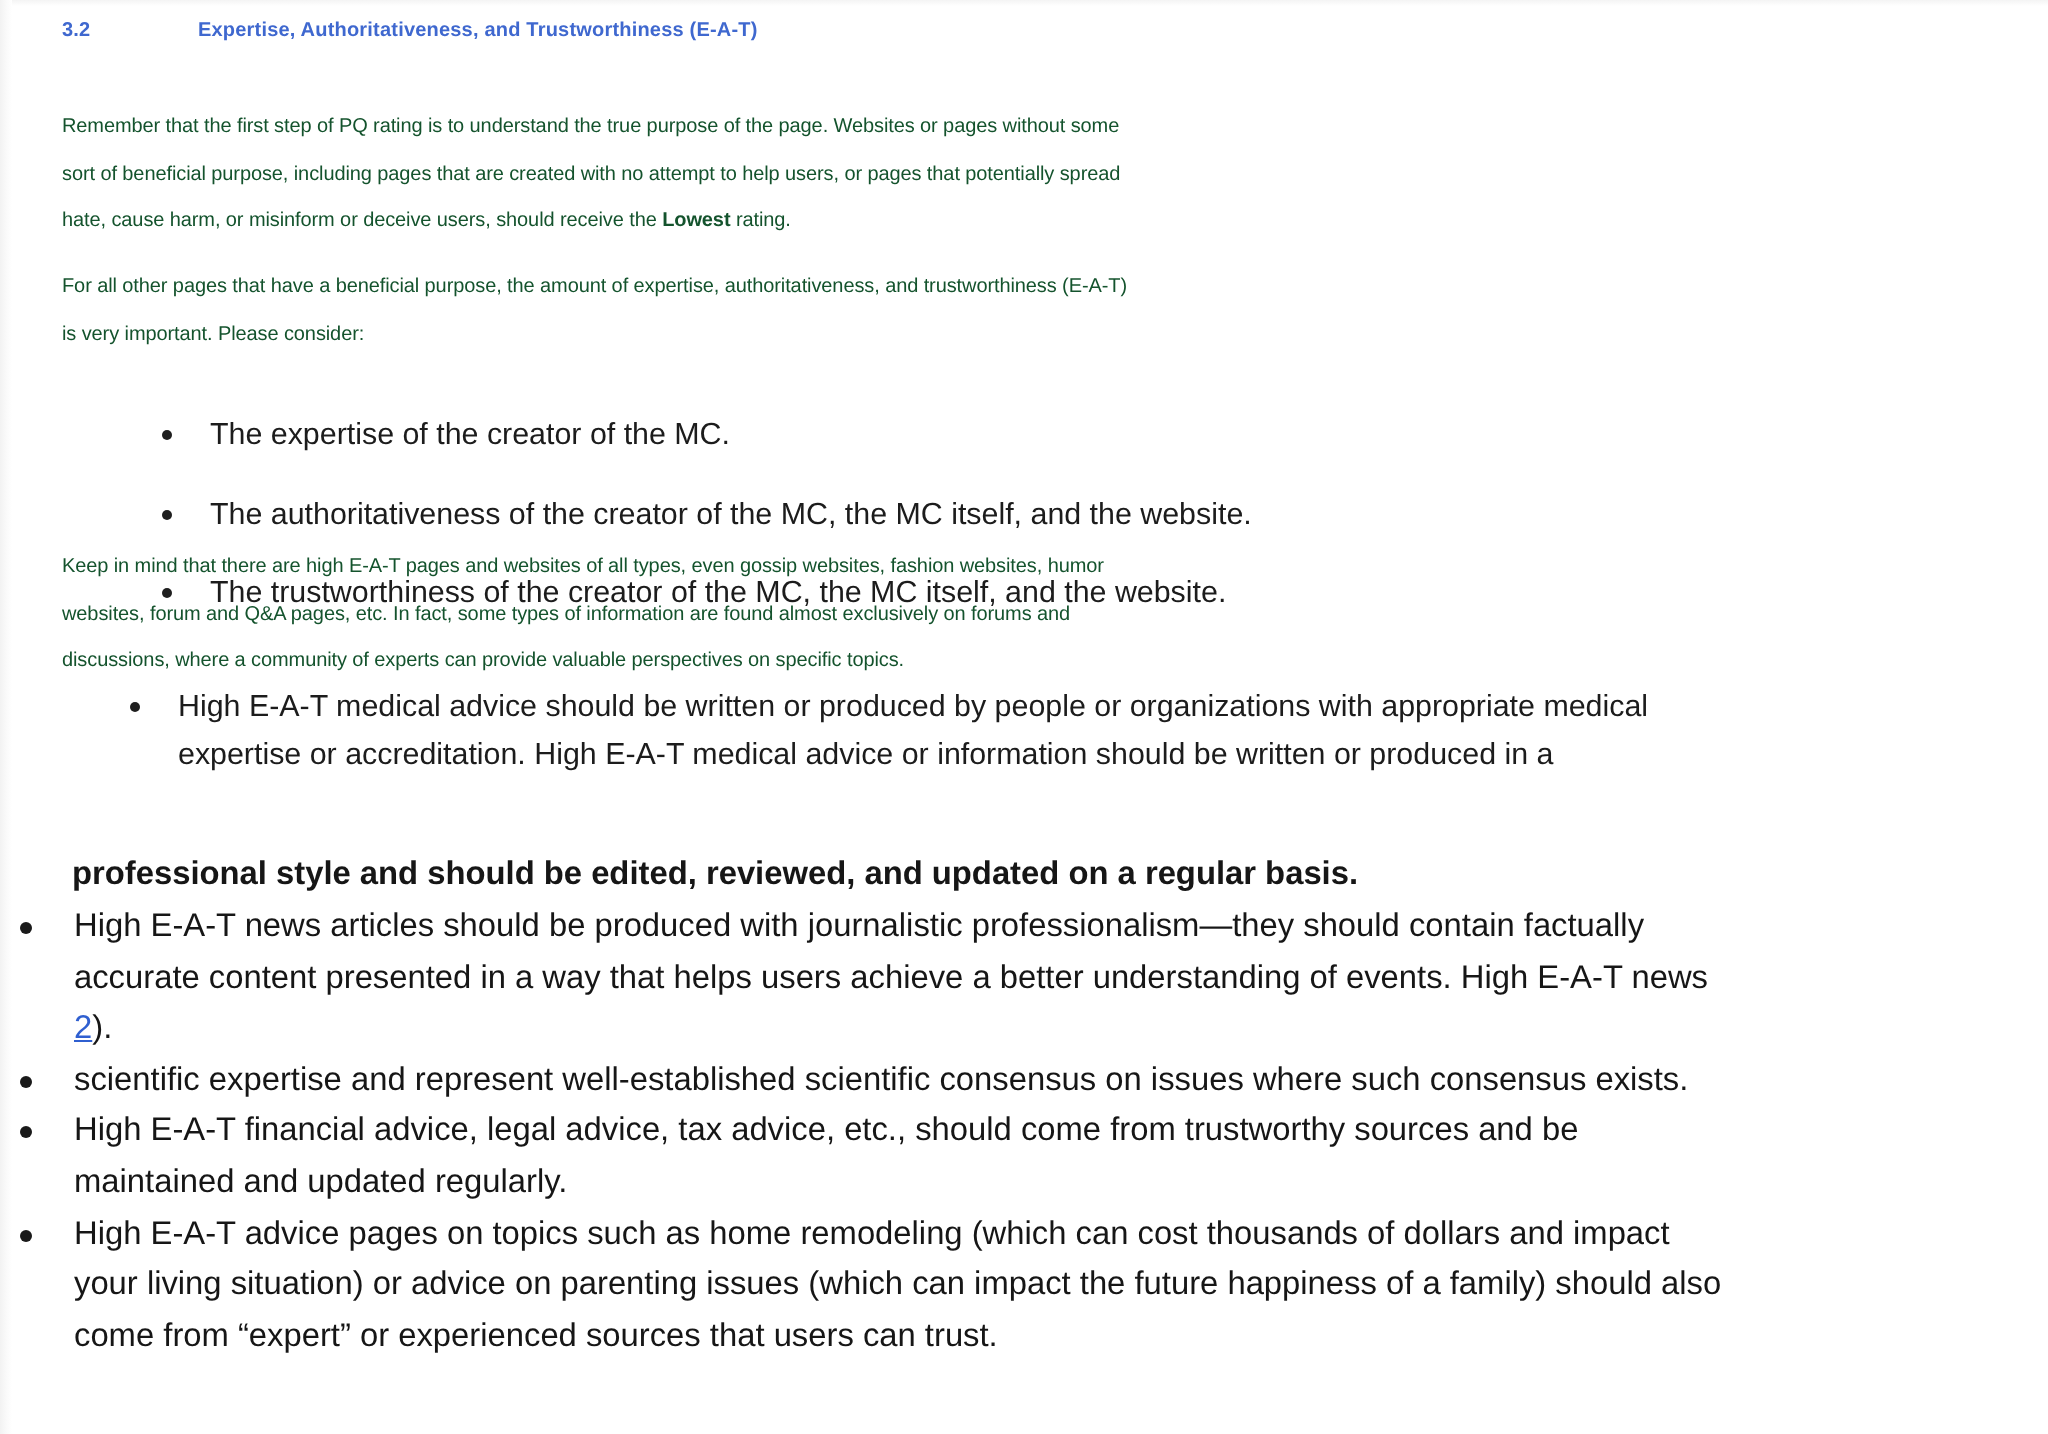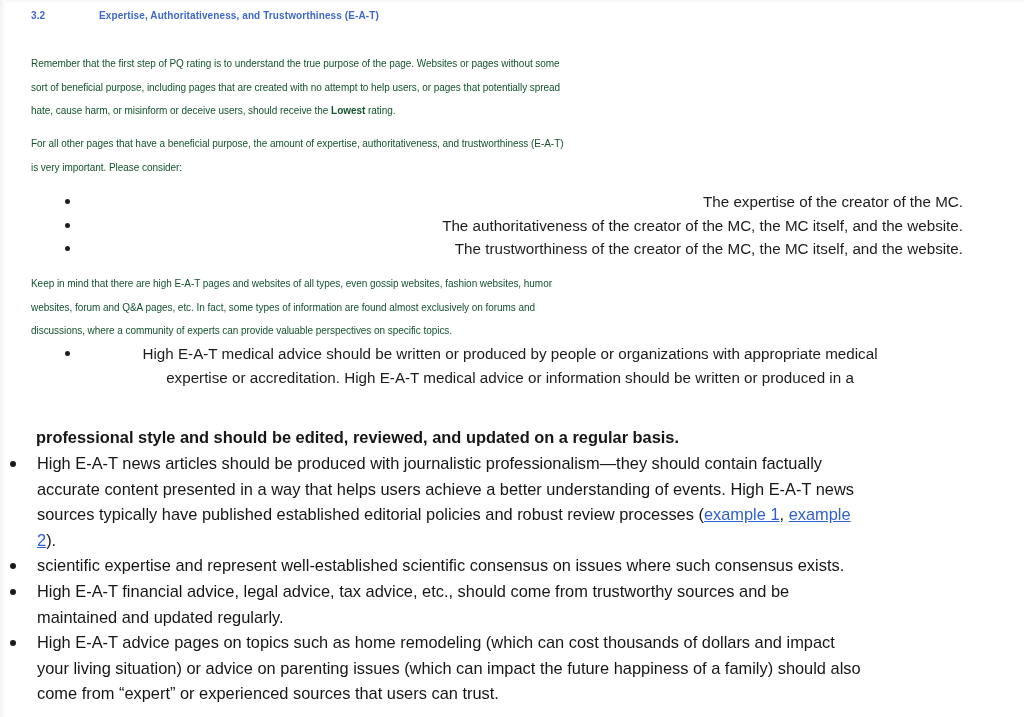--- a/index.html
+++ b/index.html
@@ -86,24 +86,23 @@
     position: absolute;
     left: 31px;
     top: 190px;
     width: 932px;
     font-size: 15.2px;
     line-height: 23.5px;
   }
   .bullets-a .row {
     position: relative;
     padding-left: 58px;
-    margin: 0;
+    margin: 16px;
     height: 23.5px;
     white-space: nowrap;
-    text-align: right;
   }
   .bullets-a .row .dot {
     position: absolute;
     left: 34px;
     top: 9px;
     width: 5px;
     height: 5px;
     border-radius: 50%;
     background: #1f1f1f;
   }
@@ -112,21 +111,20 @@
     position: absolute;
     left: 31px;
     top: 342px;
     width: 900px;
     font-size: 15.2px;
     line-height: 23.5px;
   }
   .bullet-med .body {
     padding-left: 58px;
     position: relative;
-    text-align: center;
   }
   .bullet-med .dot {
     position: absolute;
     left: 34px;
     top: 9px;
     width: 5px;
     height: 5px;
     border-radius: 50%;
     background: #1f1f1f;
   }
@@ -240,21 +238,20 @@
   <div class="section-b">
 
     <div class="contline">professional style and should be edited, reviewed, and updated on a regular basis.</div>
 
     <div class="bullets-b">
 
       <div class="bitem">
         <span class="dot"></span>
         <span class="btext nowrapline">High E-A-T news articles should be produced with journalistic professionalism—they should contain factually</span>
         <span class="btext nowrapline">accurate content presented in a way that helps users achieve a better understanding of events.  High E-A-T news</span>
-        <span class="btext"><span>sources typically have published established editorial policies and robust review processes (</span><a class="doclink" href="#">example 1</a><span>, </span><a class="doclink" href="#">example</a></span>
         <span class="btext"><a class="doclink" href="#">2</a><span>).</span></span>
       </div>
 
       <div class="bitem">
         <span class="dot"></span>
         <span class="btext nowrapline">scientific expertise and represent well-established scientific consensus on issues where such consensus exists.</span>
       </div>
 
       <div class="bitem">
         <span class="dot"></span>

